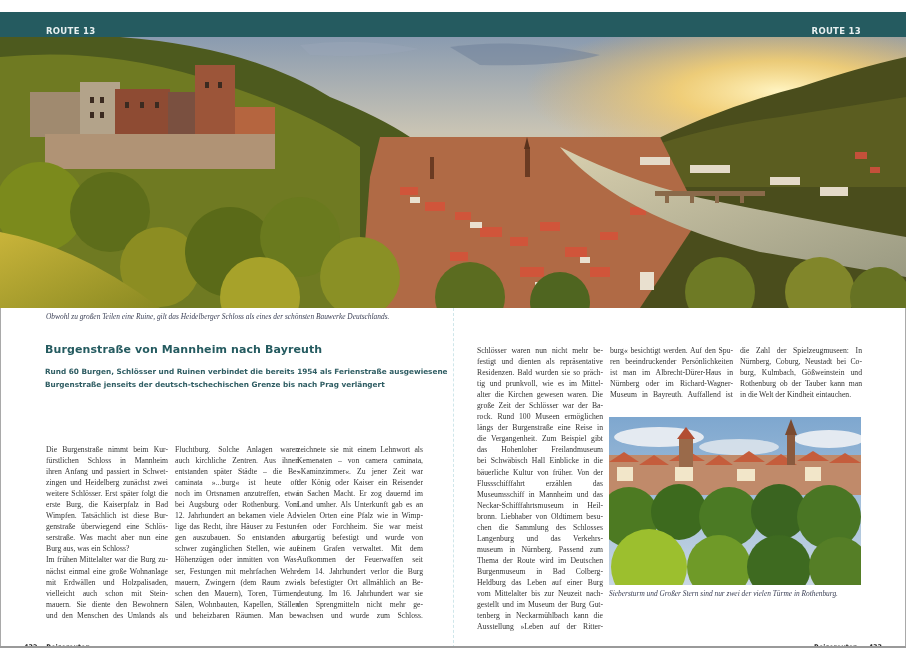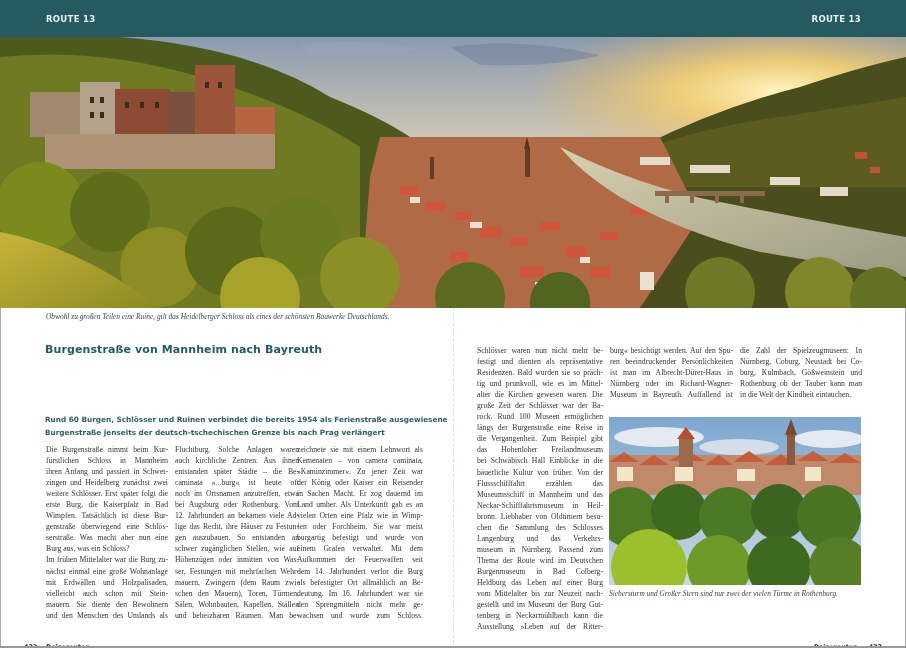--- a/index.html
+++ b/index.html
@@ -1,33 +1,33 @@
 <!DOCTYPE html>
 <html><head>
 <meta charset="utf-8">
 <style>
   * { box-sizing: border-box; margin: 0; padding: 0; }
   html, body { width: 906px; height: 648px; overflow: hidden; background: #ffffff; }
   body { position: relative; font-family: "Liberation Serif", serif; color: #2a2a2a; }
 
-  .topbar { position: absolute; left: 0; top: 0; width: 906px; height: 37px; background: #255b60; }
+  .topbar { position: absolute; left: 0; top: 12px; width: 906px; height: 37px; background: #255b60; }
   .route-label { position: absolute; top: 14px; font-family: "DejaVu Sans", sans-serif; font-size: 8.5px; font-weight: bold; color: #e9f1f1; letter-spacing: 0.3px; }
   .route-left { left: 46px; }
   .route-right { right: 45px; }
 
   .hero { position: absolute; left: 0; top: 37px; width: 906px; height: 271px; overflow: hidden; }
   .hero svg { display: block; }
 
   .caption { font-family: "Liberation Serif", serif; font-style: italic; font-size: 7.4px; color: #3a3f55; white-space: nowrap; }
   .caption-hero { position: absolute; left: 46px; top: 312px; }
 
   .gutter { position: absolute; left: 453px; top: 308px; width: 1px; height: 340px; border-left: 1px dashed #cfe6ea; }
 
   .headline { position: absolute; left: 45px; top: 343px; font-family: "DejaVu Sans", sans-serif; font-weight: bold; font-size: 11px; color: #255b60; white-space: nowrap; letter-spacing: 0.1px; }
-  .lede { position: absolute; left: 45px; top: 365px; width: 400px; font-family: "DejaVu Sans", sans-serif; font-weight: bold; font-size: 7.3px; line-height: 13.1px; color: #2f5d63; margin-top: 48px; }
+  .lede { position: absolute; left: 45px; top: 365px; width: 400px; font-family: "DejaVu Sans", sans-serif; font-weight: bold; font-size: 7.3px; line-height: 13.1px; color: #2f5d63; }
   .lede span { display: block; white-space: nowrap; }
 
   .col { position: absolute; font-family: "Liberation Serif", serif; font-size: 7.7px; line-height: 11.05px; color: #333; text-align: justify; }
   .col span { display: block; white-space: nowrap; text-align: justify; text-align-last: justify; }
   .col span.last { text-align-last: left; }
   .col1 { left: 46px; top: 444px; width: 122px; }
   .col2 { left: 175px; top: 444px; width: 124px; }
   .col3 { left: 297px; top: 444px; width: 126px; }
   .col4 { left: 477px; top: 345px; width: 126px; }
   .col5 { left: 610px; top: 345px; width: 123px; }

